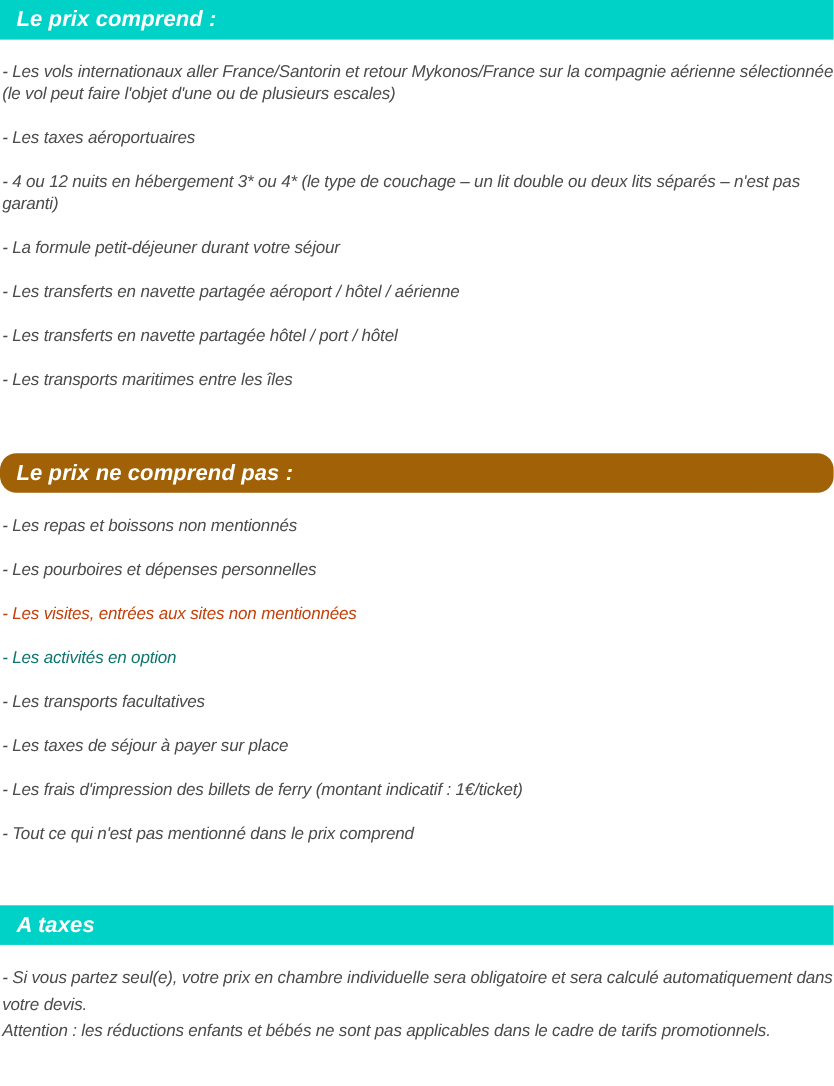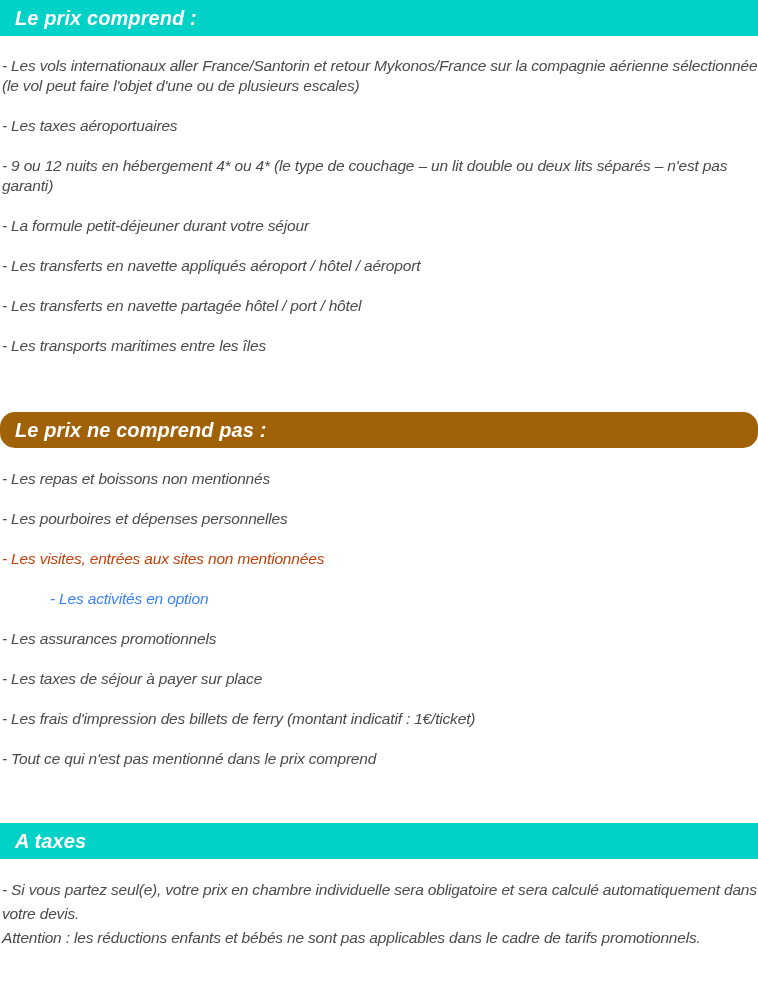--- a/index.html
+++ b/index.html
@@ -119,40 +119,40 @@
 <div class="page">
 
   <section id="section-includes">
     <div class="section-header" style="background: rgb(0, 210, 200);">
       <span class="section-title" style="color: rgb(255, 255, 255);">Le prix comprend :</span>
     </div>
     <div class="section-body">
       <ul class="item-list spaced">
         <li class="wrap" style="color: rgb(75, 75, 75);">- Les vols internationaux aller France/Santorin et retour Mykonos/France sur la compagnie aérienne sélectionnée (le vol peut faire l'objet d'une ou de plusieurs escales)</li>
         <li style="color: rgb(75, 75, 75);">- Les taxes aéroportuaires</li>
-        <li style="color: rgb(75, 75, 75);">- 9 ou 12 nuits en hébergement 4* ou 4* (le type de couchage – un lit double ou deux lits séparés – n'est pas garanti)</li>
+        <li style="color: rgb(75, 75, 75);">- 4 ou 12 nuits en hébergement 3* ou 4* (le type de couchage – un lit double ou deux lits séparés – n'est pas garanti)</li>
         <li style="color: rgb(75, 75, 75);">- La formule petit-déjeuner durant votre séjour</li>
-        <li style="color: rgb(75, 75, 75);">- Les transferts en navette appliqués aéroport / hôtel / aéroport</li>
+        <li style="color: rgb(75, 75, 75);">- Les transferts en navette partagée aéroport / hôtel / aérienne</li>
         <li style="color: rgb(75, 75, 75);">- Les transferts en navette partagée hôtel / port / hôtel</li>
         <li style="color: rgb(75, 75, 75);">- Les transports maritimes entre les îles</li>
       </ul>
     </div>
   </section>
 
   <section id="section-excludes">
     <div class="section-header" style="background: #a16207; border-radius: 15px;">
       <span class="section-title" style="color: rgb(255, 255, 255);">Le prix ne comprend pas :</span>
     </div>
     <div class="section-body">
       <ul class="item-list spaced">
         <li style="color: rgb(75, 75, 75);">- Les repas et boissons non mentionnés</li>
         <li style="color: rgb(75, 75, 75);">- Les pourboires et dépenses personnelles</li>
         <li style="color: #c2410c;">- Les visites, entrées aux sites non mentionnées</li>
-        <li style="color: #3b82f6; margin-left: 48px;">- Les activités en option</li>
-        <li style="color: rgb(75, 75, 75);">- Les assurances promotionnels</li>
+        <li style="color: #0f766e;">- Les activités en option</li>
+        <li style="color: rgb(75, 75, 75);">- Les transports facultatives</li>
         <li style="color: rgb(75, 75, 75);">- Les taxes de séjour à payer sur place</li>
         <li style="color: rgb(75, 75, 75);">- Les frais d'impression des billets de ferry (montant indicatif : 1€/ticket)</li>
         <li style="color: rgb(75, 75, 75);">- Tout ce qui n'est pas mentionné dans le prix comprend</li>
       </ul>
     </div>
   </section>
 
   <section id="section-notice">
     <div class="section-header" style="background: rgb(0, 210, 200);">
       <span class="section-title" style="color: rgb(255, 255, 255);">A taxes</span>

